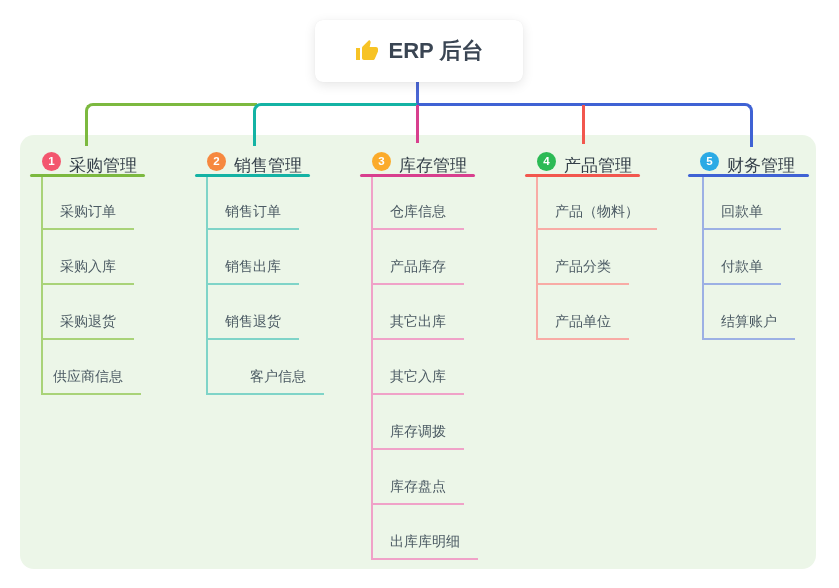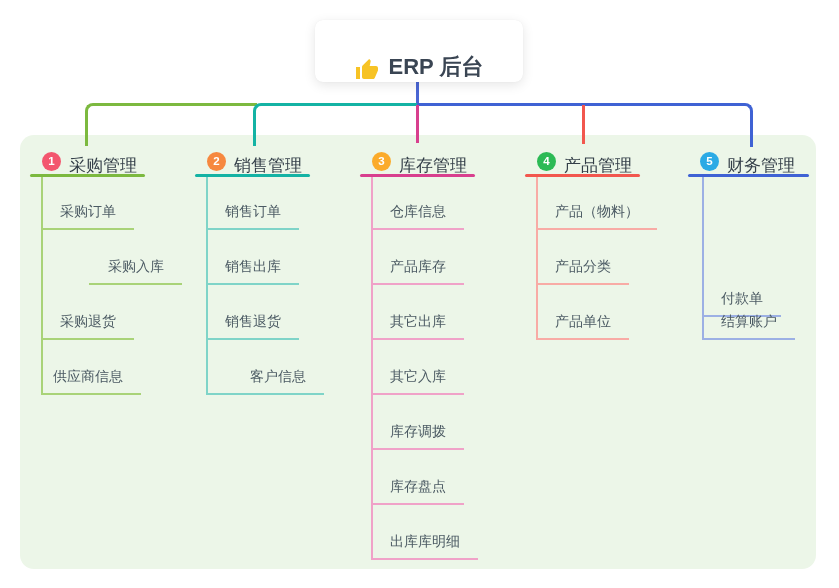--- a/index.html
+++ b/index.html
@@ -5,21 +5,21 @@
   html,body{margin:0;padding:0;background:#ffffff;}
   .canvas{
     position:relative;width:839px;height:588px;overflow:hidden;
     font-family:"Liberation Sans","DejaVu Sans",sans-serif;
     background:#ffffff;
   }
   .panel{position:absolute;left:20px;top:135px;width:796px;height:434px;border-radius:14px;}
   .root-card{
     position:absolute;left:315px;top:20px;width:208px;height:62px;border-radius:8px;
     background:#ffffff;box-shadow:0 3px 12px rgba(0,0,0,.10),0 0 1px rgba(0,0,0,.08);
-    display:flex;align-items:flex-end;justify-content:center;gap:10px;
+    display:flex;align-items:center;justify-content:center;gap:10px;
     font-size:22px;font-weight:600;color:#3a4553;cursor:default;
   }
   .root-card svg{display:block;}
   .conn{position:absolute;}
   .conn-root{left:416px;top:82px;width:3px;height:22px;}
   .conn-l{border-left:3px solid;border-top:3px solid;border-top-left-radius:8px;background:transparent;}
   .cl-purchase{left:85px;top:103px;width:169px;height:40px;}
   .cl-sales{left:253px;top:103px;width:164px;height:40px;}
   .conn-r{border-right:3px solid;border-top:3px solid;border-top-right-radius:8px;background:transparent;}
   .cl-finance{left:417px;top:103px;width:333px;height:41px;}
@@ -70,21 +70,21 @@
     <span>ERP 后台</span>
   </div>
 
   <div class="bt bt0">
     <span class="badge" style="background: rgb(243, 86, 110);">1</span>
     <span class="btxt">采购管理</span>
   </div>
   <div class="bu u0" style="background: rgb(124, 185, 63);"></div>
   <div class="bv v0" style="background: rgb(169, 211, 120);"></div>
   <div class="child c0 r0" style="border-color: rgb(169, 211, 120);">采购订单</div>
-  <div class="child c0 r1" style="border-color: rgb(169, 211, 120); margin-left: 48px;">采购入库</div>
+  <div class="child c0 r1" style="border-color: rgb(169, 211, 120);">采购入库</div>
   <div class="child c0 r2" style="border-color: rgb(169, 211, 120);">采购退货</div>
   <div class="child c0 r3" style="border-color: rgb(169, 211, 120); padding-left: 12px;">供应商信息</div>
 
   <div class="bt bt1">
     <span class="badge" style="background: rgb(246, 136, 63);">2</span>
     <span class="btxt">销售管理</span>
   </div>
   <div class="bu u1" style="background: rgb(20, 179, 164);"></div>
   <div class="bv v1" style="background: rgb(127, 212, 200);"></div>
   <div class="child c1 r0" style="border-color: rgb(127, 212, 200);">销售订单</div>
@@ -115,16 +115,17 @@
   <div class="child c3 r0" style="border-color: rgb(248, 171, 165);">产品（物料）</div>
   <div class="child c3 r1" style="border-color: rgb(248, 171, 165);">产品分类</div>
   <div class="child c3 r2" style="border-color: rgb(248, 171, 165);">产品单位</div>
 
   <div class="bt bt4">
     <span class="badge" style="background: rgb(43, 170, 229);">5</span>
     <span class="btxt">财务管理</span>
   </div>
   <div class="bu u4" style="background: rgb(63, 98, 212);"></div>
   <div class="bv v4" style="background: rgb(156, 176, 228);"></div>
-  <div class="child c4 r1" style="border-color: rgb(156, 176, 228); margin-top: 32px;">付款单</div>
+  <div class="child c4 r0" style="border-color: rgb(156, 176, 228);">回款单</div>
+  <div class="child c4 r1" style="border-color: rgb(156, 176, 228);">付款单</div>
   <div class="child c4 r2" style="border-color: rgb(156, 176, 228);">结算账户</div>
 
 </div>
 
 </body></html>

